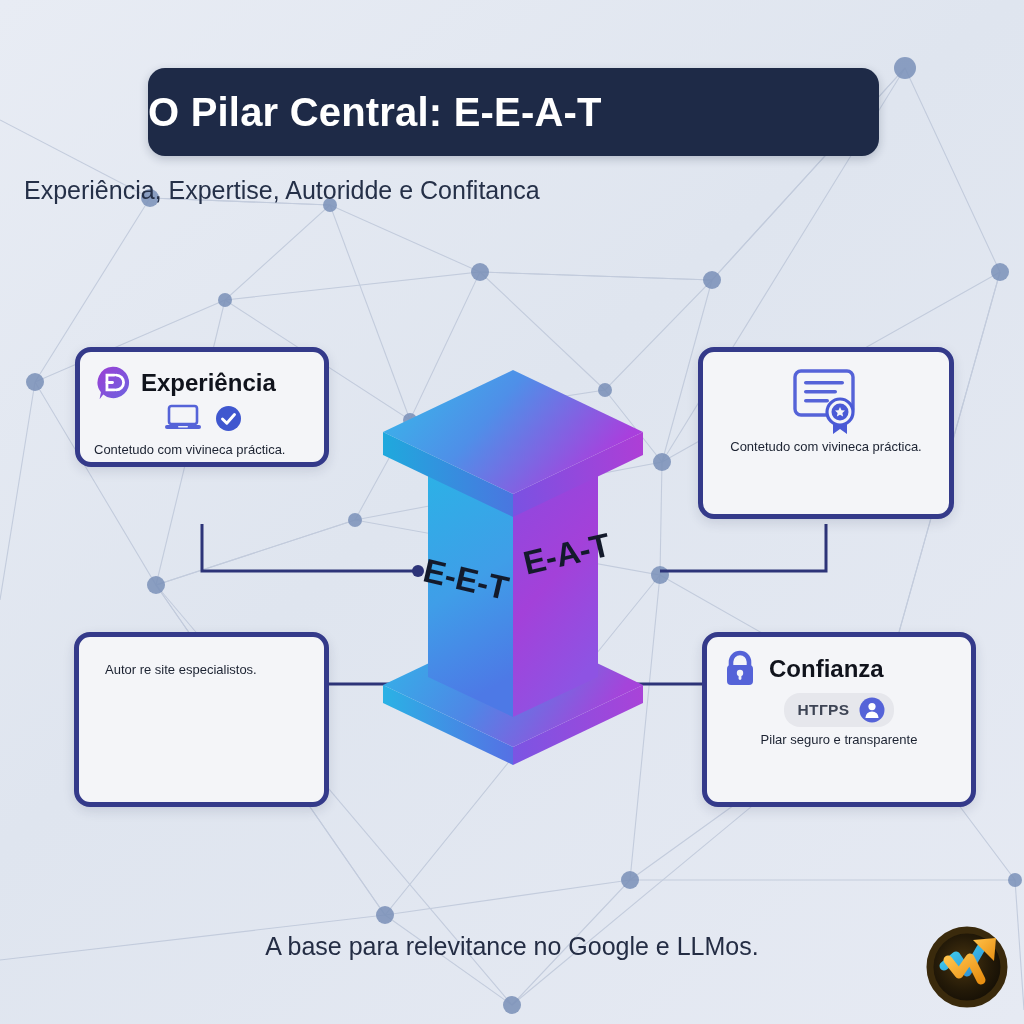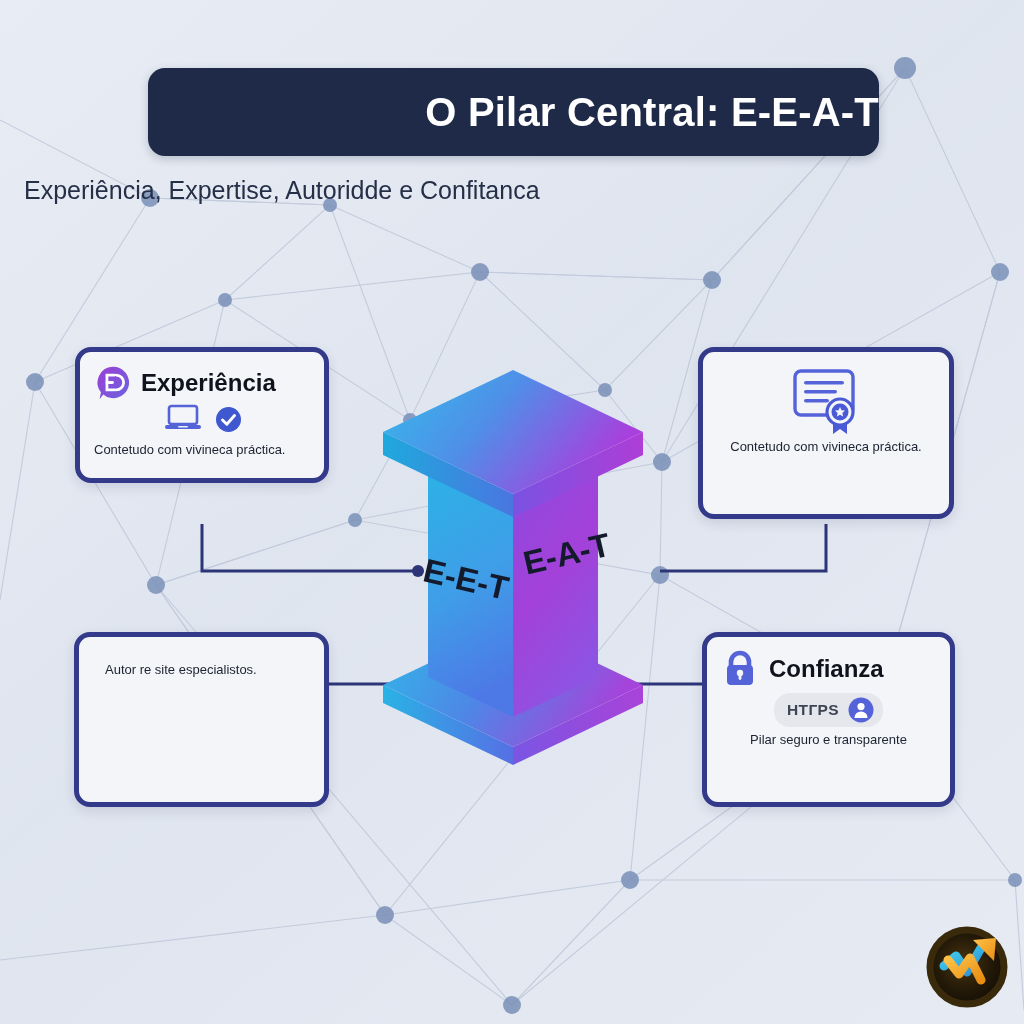--- a/index.html
+++ b/index.html
@@ -11,21 +11,21 @@
   #stage{position:relative;width:1024px;height:1024px;overflow:hidden;
     background:linear-gradient(140deg,#e8ecf4 0%,#dfe5ef 45%,#e6eaf3 100%);}
 
   
   #netbg{position:absolute;inset:0;width:1024px;height:1024px;}
 
   
   .titlebar{
     position:absolute;left:148px;top:68px;width:731px;height:88px;
     background:#1e2a47;border-radius:17px;
-    display:flex;align-items:center;justify-content:flex-end;
+    display:flex;align-items:center;justify-content:flex-start;
     box-shadow:0 3px 10px rgba(20,30,60,.22);
   }
   .titlebar .t{
     color:#ffffff;font-size:40px;font-weight:bold;letter-spacing:.2px;
     white-space:nowrap;
   }
   .subtitle{
     position:absolute;left:0;top:176px;width:1024px;
     color:#253048;font-size:25px;white-space:nowrap;margin-left:24px;
   }
@@ -44,34 +44,34 @@
   #face-right-text{left:524px;top:545px;font-size:33px;
     transform:rotate(-13deg);transform-origin:left center;}
 
   
   .card{
     position:absolute;background:#f4f5f8;
     border:5px solid #343a8a;border-radius:16px;
     box-shadow:0 4px 12px rgba(30,40,80,.13);
     box-sizing:border-box;
   }
-  #card-experiencia{left:75px;top:347px;width:254px;height:136px;}
+  #card-experiencia{left:75px;top:347px;width:254px;height:120px;}
   #card-expertise  {left:698px;top:347px;width:256px;height:172px;}
   #card-autoridade {left:74px;top:632px;width:255px;height:175px;}
-  #card-confianza  {left:702px;top:632px;width:253px;height:175px;}
+  #card-confianza  {left:702px;top:632px;width:274px;height:175px;}
 
   .card-head{display:flex;align-items:center;gap:10px;padding:12px 0 0 14px;}
   .card-title{font-size:24px;font-weight:bold;color:#10131c;white-space:nowrap;}
   .card-body{
     font-size:13px;color:#1b2231;line-height:1.33;
     padding:0 14px;
   }
   .card-body.left{text-align:left;}
   .card-body.center{text-align:center;}
-  .icon-row{display:flex;align-items:flex-end;justify-content:center;gap:8px;}
+  .icon-row{display:flex;align-items:center;justify-content:center;gap:8px;}
 
   
   .bubble-icon{width:37px;height:37px;flex:none;}
   .cert-wrap{display:flex;justify-content:center;padding-top:14px;}
   .laptop-row{padding:2px 0 8px 0;}
   .https-row{padding:4px 0 4px 0;}
   .https-pill{
     display:inline-flex;align-items:center;gap:9px;
     background:#e6e7ec;border-radius:16px;padding:4px 9px 4px 13px;
   }
@@ -285,20 +285,21 @@
         <svg width="26" height="26" viewBox="0 0 26 26" xmlns="http://www.w3.org/2000/svg">
           <circle cx="13" cy="13" r="12.5" fill="#5563d8"></circle>
           <circle cx="13" cy="9.6" r="3.6" fill="#fff"></circle>
           <path d="M6.4 21 a6.6 6.6 0 0 1 13.2 0 z" fill="#fff"></path>
         </svg>
       </span>
     </div>
     <div class="card-body center">Pilar seguro e transparente</div>
   </div>
 
+  <div class="footer">A base para relevitance no Google e LLMos.</div>
 
   <svg id="logo" viewBox="0 0 98 98" xmlns="http://www.w3.org/2000/svg">
     <defs>
       <radialGradient id="logoBg" cx="0.45" cy="0.45" r="0.6">
         <stop offset="0%" stop-color="#4a3510"></stop>
         <stop offset="60%" stop-color="#241a08"></stop>
         <stop offset="100%" stop-color="#120d05"></stop>
       </radialGradient>
       <linearGradient id="arrowG" x1="0" y1="0" x2="1" y2="1">
         <stop offset="0%" stop-color="#ffc24a"></stop>

